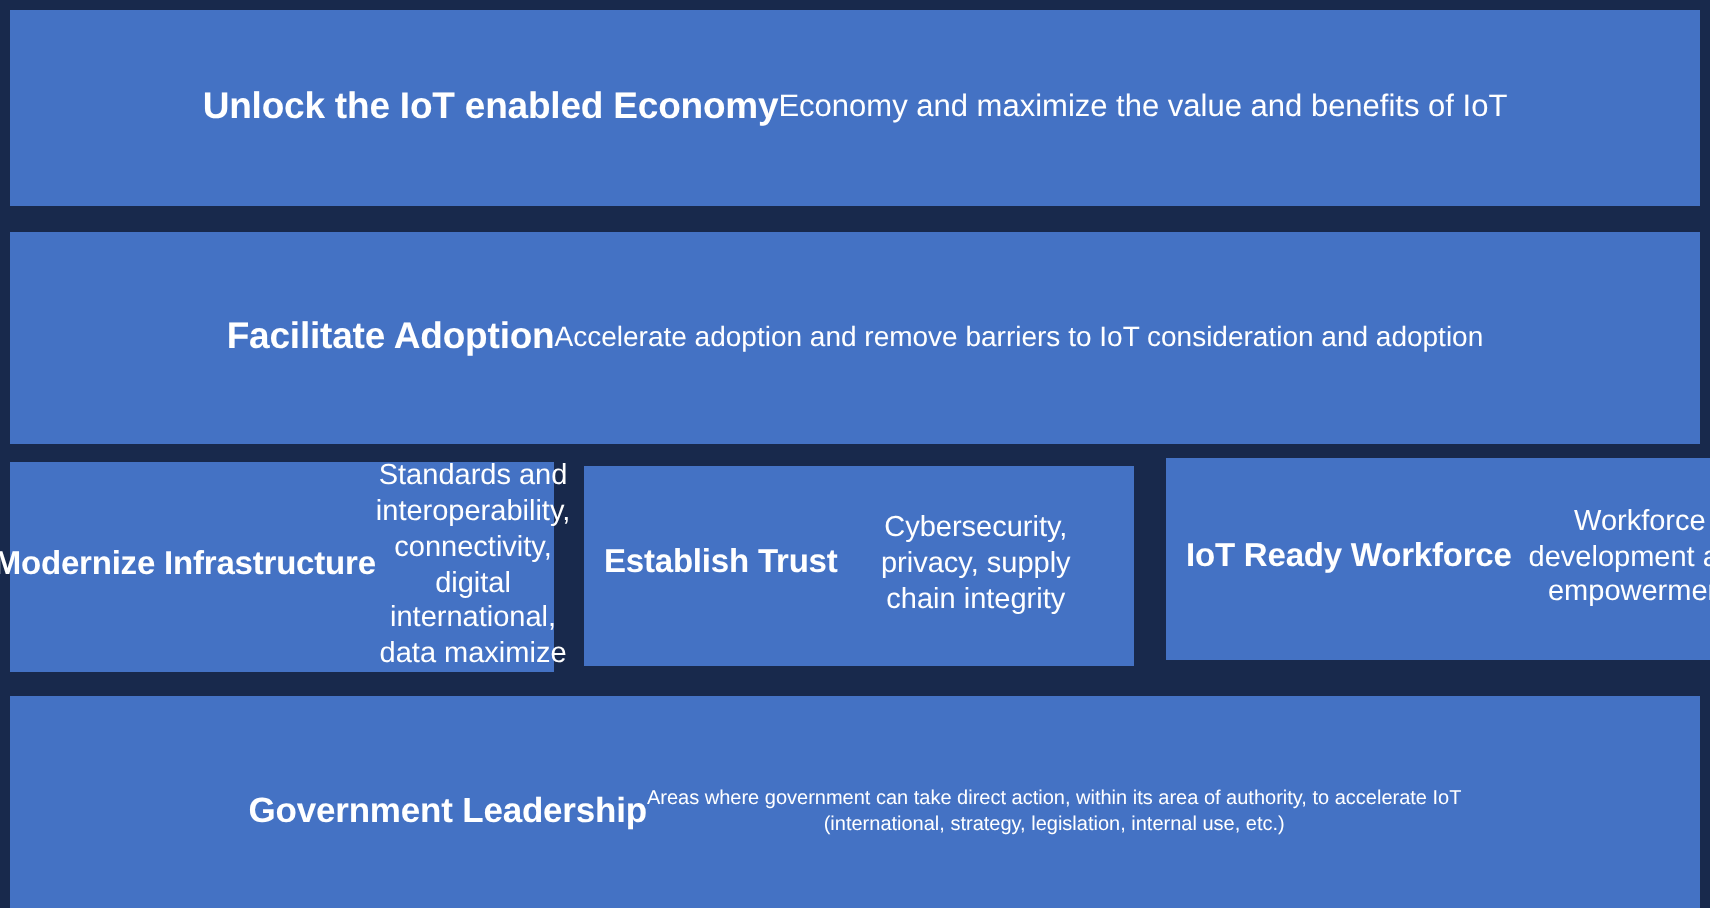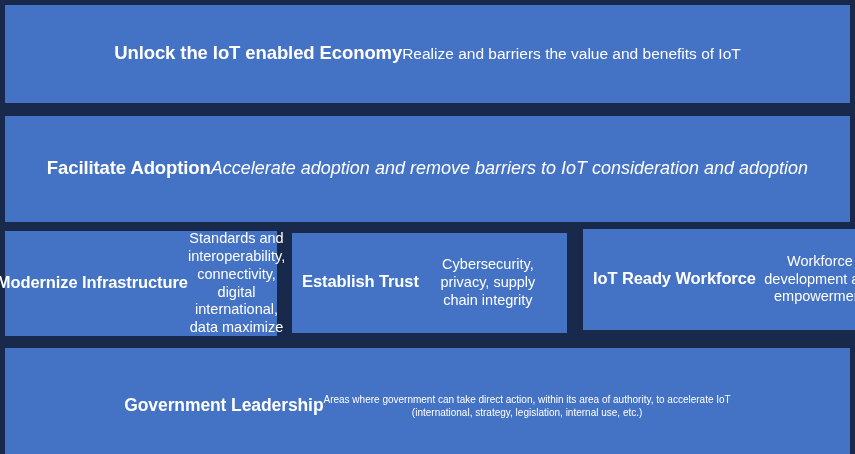--- a/index.html
+++ b/index.html
@@ -51,21 +51,21 @@
   #band-unlock .p-body  { font-size: 15.5px; }
 
   
   #band-facilitate {
     left: 5px;
     top: 116px;
     width: 845px;
     height: 106px;
   }
   #band-facilitate .p-title { font-size: 18.5px; margin-bottom: 3px; }
-  #band-facilitate .p-body  { font-size: 18px; font-style: italic; }
+  #band-facilitate .p-body  { font-size: 14px; }
 
   
   #box-modernize {
     left: 5px;
     top: 231px;
     width: 272px;
     height: 105px;
   }
   #box-trust {
     left: 292px;
@@ -98,21 +98,21 @@
 
   .nowrap-line { display: block; }
 </style>
 </head>
 <body>
 
 <div id="canvas">
 
   <div class="panel" id="band-unlock">
     <div class="p-title">Unlock the IoT enabled Economy</div>
-    <div class="p-body">Realize and barriers the value and benefits of IoT</div>
+    <div class="p-body">Economy and maximize the value and benefits of IoT</div>
   </div>
 
   <div class="panel" id="band-facilitate">
     <div class="p-title">Facilitate Adoption</div>
     <div class="p-body">Accelerate adoption and remove barriers to IoT consideration and adoption</div>
   </div>
 
   <div class="panel" id="box-modernize">
     <div class="p-title">Modernize Infrastructure</div>
     <div class="p-body">

